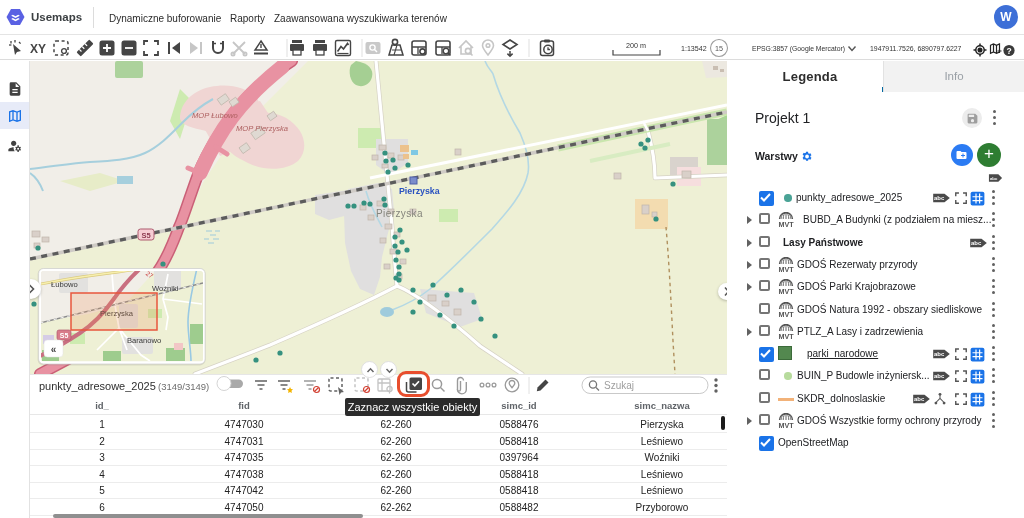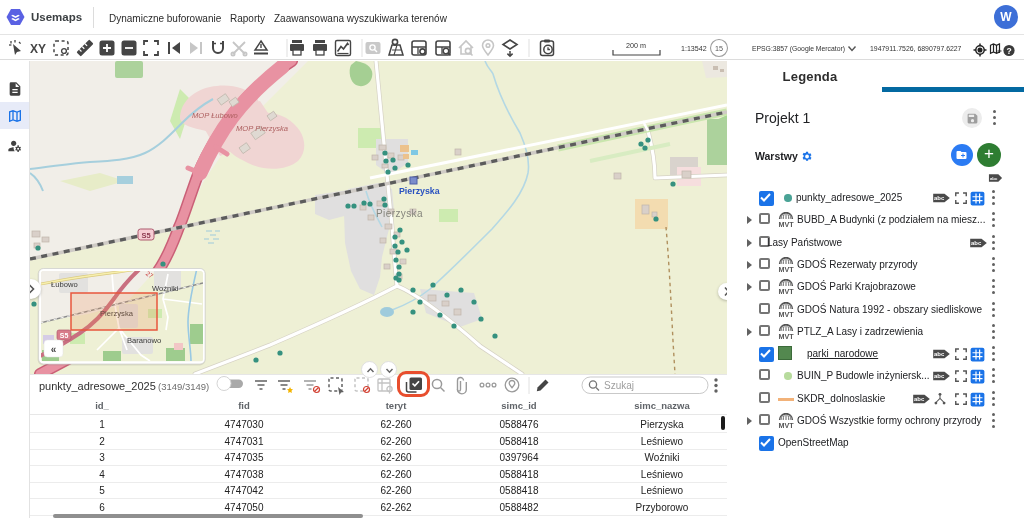--- a/index.html
+++ b/index.html
@@ -486,20 +486,21 @@
   <div class="updown" style="left:361px;top:361px;"><svg width="17" height="17">
         <path d="M5.5,10 l3,-3.2 3,3.2" fill="none" stroke="#666" stroke-width="1.5"></path>
       </svg></div>
   <div class="updown" style="left:380px;top:361px;"><svg width="17" height="17">
         <path d="M5.5,7 l3,3.2 3,-3.2" fill="none" stroke="#666" stroke-width="1.5"></path>
       </svg></div>
 
   <div id="rpanel">
     <div id="rtabs">
         <div class="tab1">Legenda</div>
+        <div class="tab2">Info</div>
       </div>
     <div class="abs" style="left:28px;top:49px;font-size:14px;font-weight:500;color:#202124;">Projekt 1</div>
     <div class="abs" style="left:235px;top:47px;width:20px;height:20px;border-radius:50%;background:#ececec;">
       <svg style="margin:4px" width="13" height="13" viewBox="0 0 24 24">
           <path fill="#9e9e9e" d="M17 3H5a2 2 0 0 0-2 2v14a2 2 0 0 0 2 2h14a2 2 0 0 0 2-2V7l-4-4zm-5 16a3 3 0 1 1 0-6 3 3 0 0 1 0 6zm3-10H5V5h10v4z"></path>
         </svg>
     </div>
     <div class="dots3" style="left:266px;top:49px;">
         <i style="top:0"></i>
         <i style="top:6px"></i>
@@ -548,31 +549,31 @@
           </div>
         </div>
         <div class="rrow" style="top:148px">
           <div class="arr"></div>
           <div class="cb"></div>
           <svg width="16" height="16" viewBox="0 0 16 16" style="position:absolute;left:51px;top:3px">
  <path d="M1.5 7 A6.5 6.5 0 0 1 14.5 7" fill="none" stroke="#555" stroke-width="1.3"></path>
  <path d="M3 7 A5 6.5 0 0 1 13 7 M5.2 7 A2.8 6.5 0 0 1 10.8 7 M8 0.8 V7" fill="none" stroke="#555" stroke-width="0.9"></path>
  <text x="8" y="14.5" text-anchor="middle" font-size="7.2" font-weight="bold" fill="#555" font-family="Liberation Sans">MVT</text>
           </svg>
-          <div class="rtext" style="left:70px;">BUBD_A Budynki (z podziałem na miesz...</div>
+          <div class="rtext" style="left:76px;">BUBD_A Budynki (z podziałem na miesz...</div>
           <div class="dots3" style="left:265px;top:3px">
             <i style="top:0"></i>
             <i style="top:6px"></i>
             <i style="top:12px"></i>
           </div>
         </div>
         <div class="rrow" style="top:171px">
           <div class="arr"></div>
           <div class="cb"></div>
-          <div class="rtext" style="left:40px;font-weight:400;">Lasy Państwowe</div>
+          <div class="rtext" style="left:56px;font-weight:700;">Lasy Państwowe</div>
           <svg width="19" height="12" viewBox="0 0 32 20" style="position:absolute;left:242px;top:5px">
  <path d="M2 3 h19 l9 7 -9 7 H2 Z" fill="#4a4a4a"></path>
             <text x="12" y="14" font-size="10" fill="#fff" text-anchor="middle" font-weight="bold" font-family="Liberation Sans">abc</text>
           </svg>
           <div class="dots3" style="left:265px;top:3px">
             <i style="top:0"></i>
             <i style="top:6px"></i>
             <i style="top:12px"></i>
           </div>
         </div>
@@ -862,17 +863,18 @@
           <div class="c5">Leśniewo</div>
         </div>
         <div class="trow" style="top:124px">
           <div class="c1">6</div>
           <div class="c2">4747050</div>
           <div class="c3">62-262</div>
           <div class="c4">0588482</div>
           <div class="c5">Przyborowo</div>
         </div>
       </div>
+    <div id="tooltip">Zaznacz wszystkie obiekty</div>
     <div id="hscroll"></div>
     <div id="vscroll"></div>
   </div>
 
 </div>
 
 </body></html>

